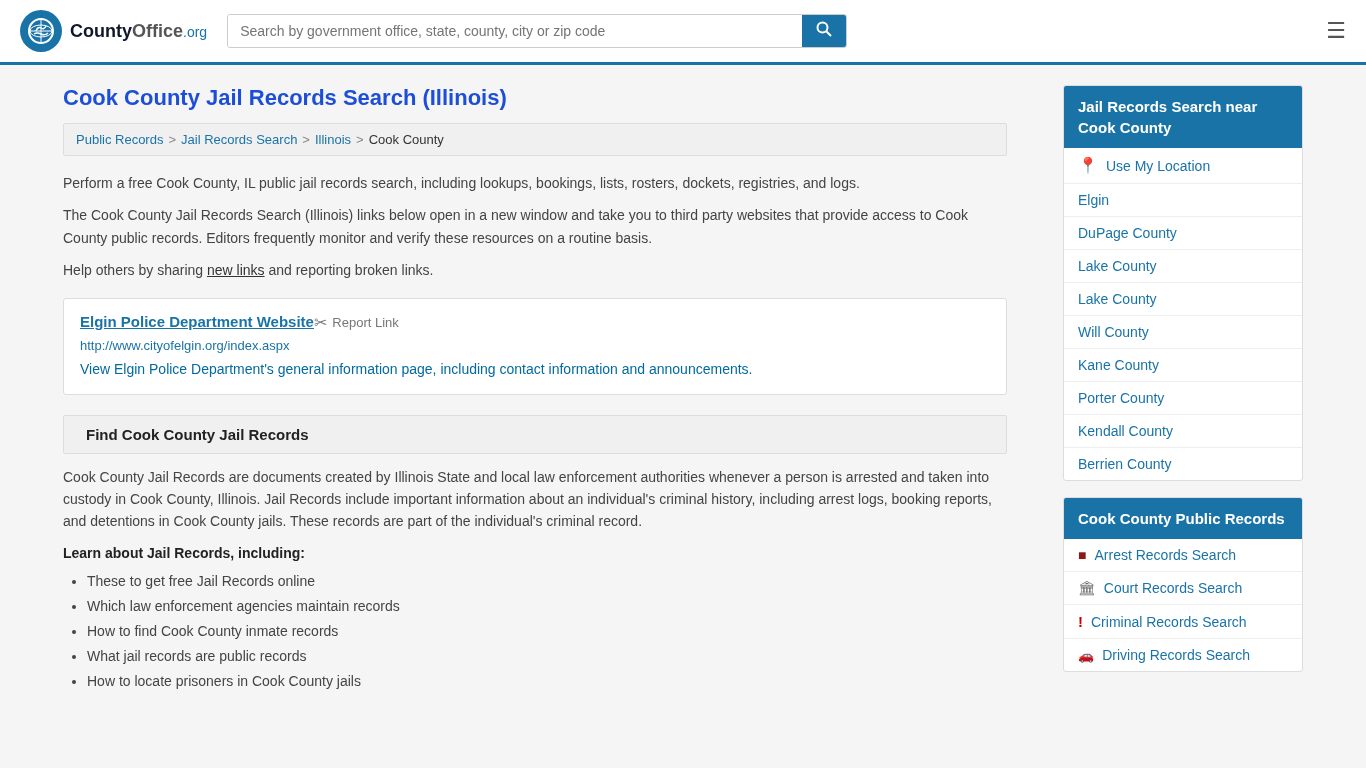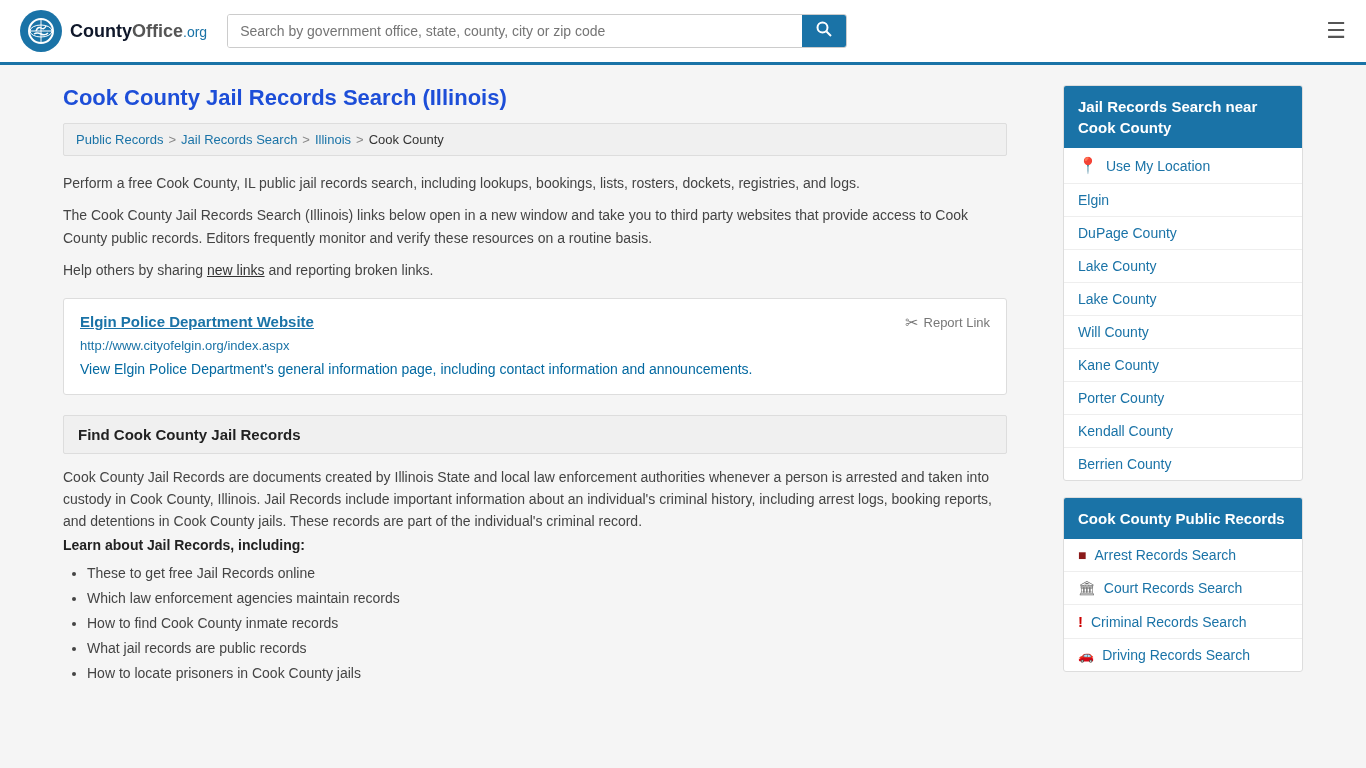--- a/index.html
+++ b/index.html
@@ -114,21 +114,20 @@
     
     .resource-card {
       border: 1px solid #ddd;
       border-radius: 3px;
       padding: 14px 16px;
       margin: 16px 0;
       background: #fff;
     }
     .resource-card-header {
       display: flex;
-      justify-content: space-between;
       align-items: flex-start;
       margin-bottom: 6px;
     }
     .resource-title {
       font-size: 15px;
       font-weight: bold;
       color: #1a73a7;
       text-decoration: underline;
       cursor: pointer;
     }
@@ -142,26 +141,26 @@
       white-space: nowrap;
     }
     .report-icon { font-size: 16px; }
     .resource-url { color: #1a73a7; font-size: 13px; margin-bottom: 6px; }
     .resource-desc { font-size: 14px; color: #0369a1; line-height: 1.5; }
 
     
     .section-box {
       background: #f0f0f0;
       border: 1px solid #ddd;
-      padding: 10px 14px;
+      padding: 10px 22px;
       margin: 20px 0 12px 0;
       border-radius: 2px;
     }
     .section-box h2 { font-size: 15px; font-weight: bold; color: #222; }
-    .section-text { font-size: 14px; line-height: 1.6; color: #444; margin-bottom: 4px; }
+    .section-text { font-size: 14px; line-height: 1.6; color: #444; margin-bottom: 12px; }
     .section-subtitle { font-size: 14px; font-weight: bold; color: #222; margin-bottom: 8px; }
     .section-list { padding-left: 24px; }
     .section-list li { font-size: 14px; color: #444; line-height: 1.8; }
 
     
     .sidebar-section {
       background: #fff;
       border: 1px solid #ddd;
       border-radius: 3px;
       margin-bottom: 16px;

